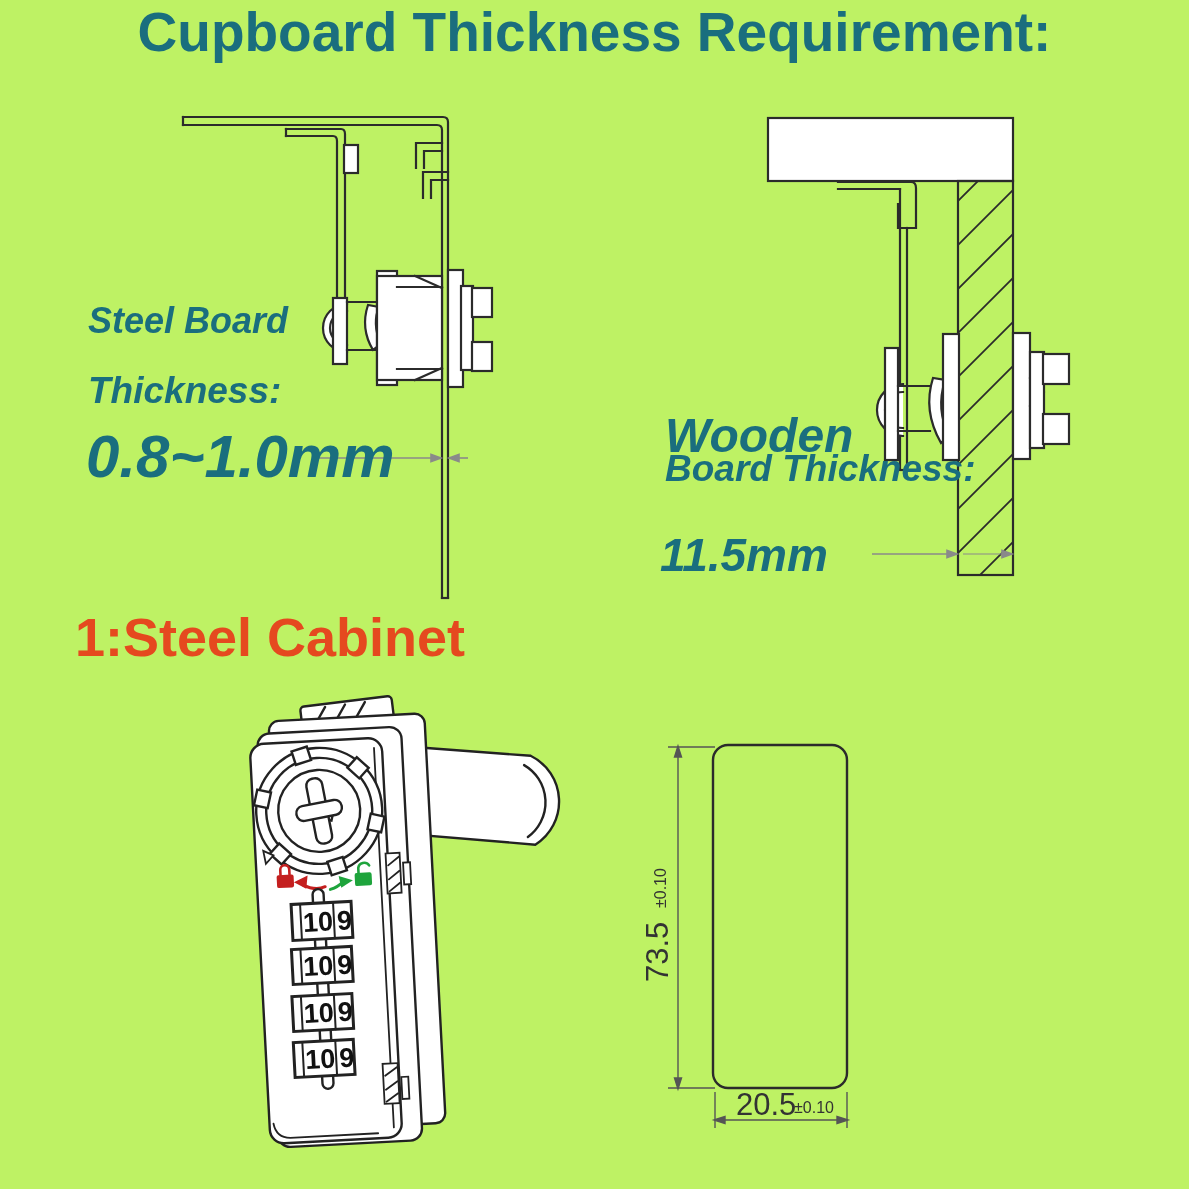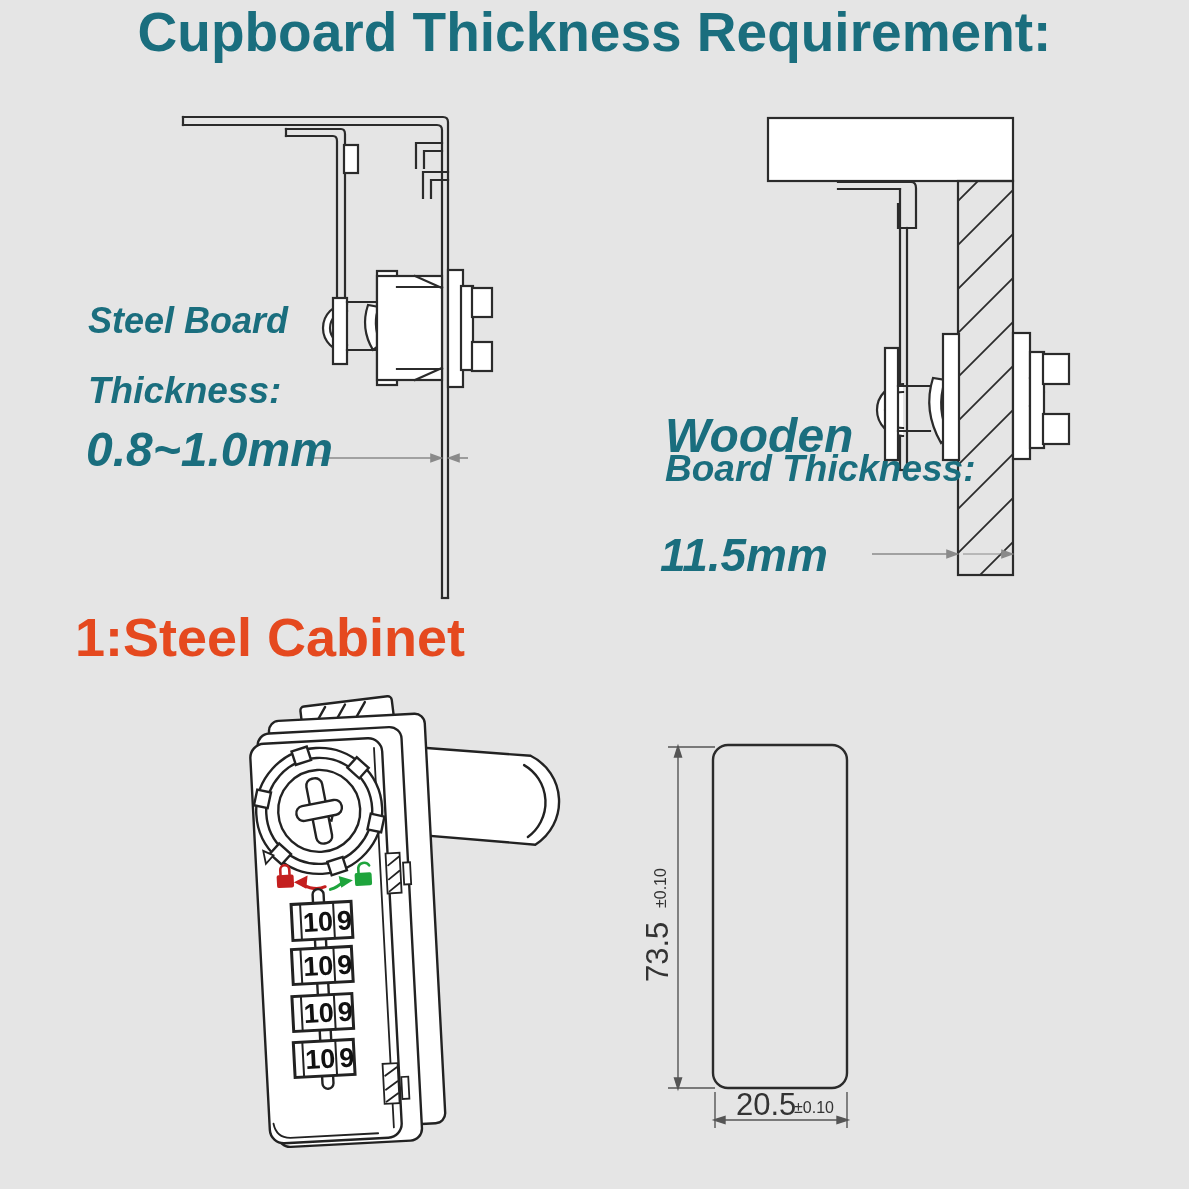--- a/index.html
+++ b/index.html
@@ -1,16 +1,16 @@
 <!DOCTYPE html>
 <html><head>
 <meta charset="utf-8">
 <style>
   html,body{margin:0;padding:0;background:#fff;}
-  .page{position:relative;width:1189px;height:1189px;background:#e5e5e5;overflow:hidden;
+  .page{position:relative;width:1189px;height:1189px;background:#bef264;overflow:hidden;
         font-family:"Liberation Sans",sans-serif;}
   .abs{position:absolute;}
   .title{left:0;top:0;width:1189px;text-align:center;font-size:55px;font-weight:bold;
          color:#1a6e7e;letter-spacing:0px;}
   .teal{color:#1a6e7e;font-weight:bold;font-style:italic;white-space:nowrap;}
   .cap{color:#e5491f;font-weight:bold;font-size:54px;white-space:nowrap;text-align:center;}
   .cutting{left:430px;top:1144px;width:600px;text-align:center;
            font-family:"Liberation Serif",serif;font-weight:bold;font-size:35px;color:#2e80c3;}
   svg{position:absolute;overflow:visible;}
   svg text{font-family:"Liberation Sans",sans-serif;fill:#333;}
@@ -122,21 +122,21 @@
     <g stroke="#8a8a8a" stroke-width="1.6" fill="#8a8a8a">
       <line x1="872" y1="554" x2="952" y2="554"></line>
       <polygon points="957,554 947,550.5 947,557.5"></polygon>
       <line x1="963" y1="554" x2="1008" y2="554" stroke-width="1"></line>
       <polygon points="1012,554 1002,550.5 1002,557.5"></polygon>
     </g>
   </svg>
 
   <div class="abs teal" style="left:88px;top:370px;font-size:37px">Thickness:</div>
   <div class="abs teal" style="left:88px;top:300px;font-size:36px">Steel Board</div>
-  <div class="abs teal" style="left:86px;top:422px;font-size:48px">0.8~1.0mm</div>
+  <div class="abs teal" style="left:86px;top:422px;font-size:60px">0.8~1.0mm</div>
 
   <div class="abs teal" style="left:665px;top:408px;font-size:48px">Wooden</div>
   <div class="abs teal" style="left:665px;top:448px;font-size:37px">Board Thickness:</div>
   <div class="abs teal" style="left:660px;top:528px;font-size:46px">11.5mm</div>
 
   <div class="abs cap" style="left:60px;top:606px;width:420px">1:Steel Cabinet</div>
 
   <svg class="abs" style="left:240px;top:690px" width="380" height="460" viewBox="0 0 380 460">
     <g transform="rotate(-3 100 250)" stroke="#222" fill="none" stroke-width="2.4" stroke-linecap="round">
 

